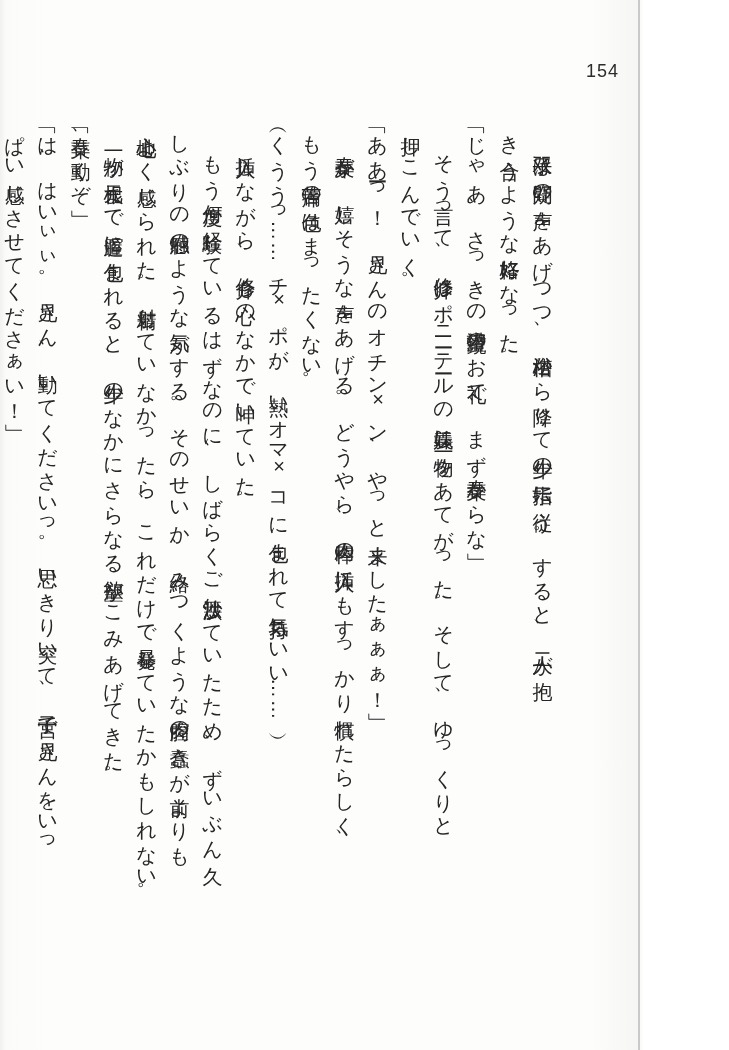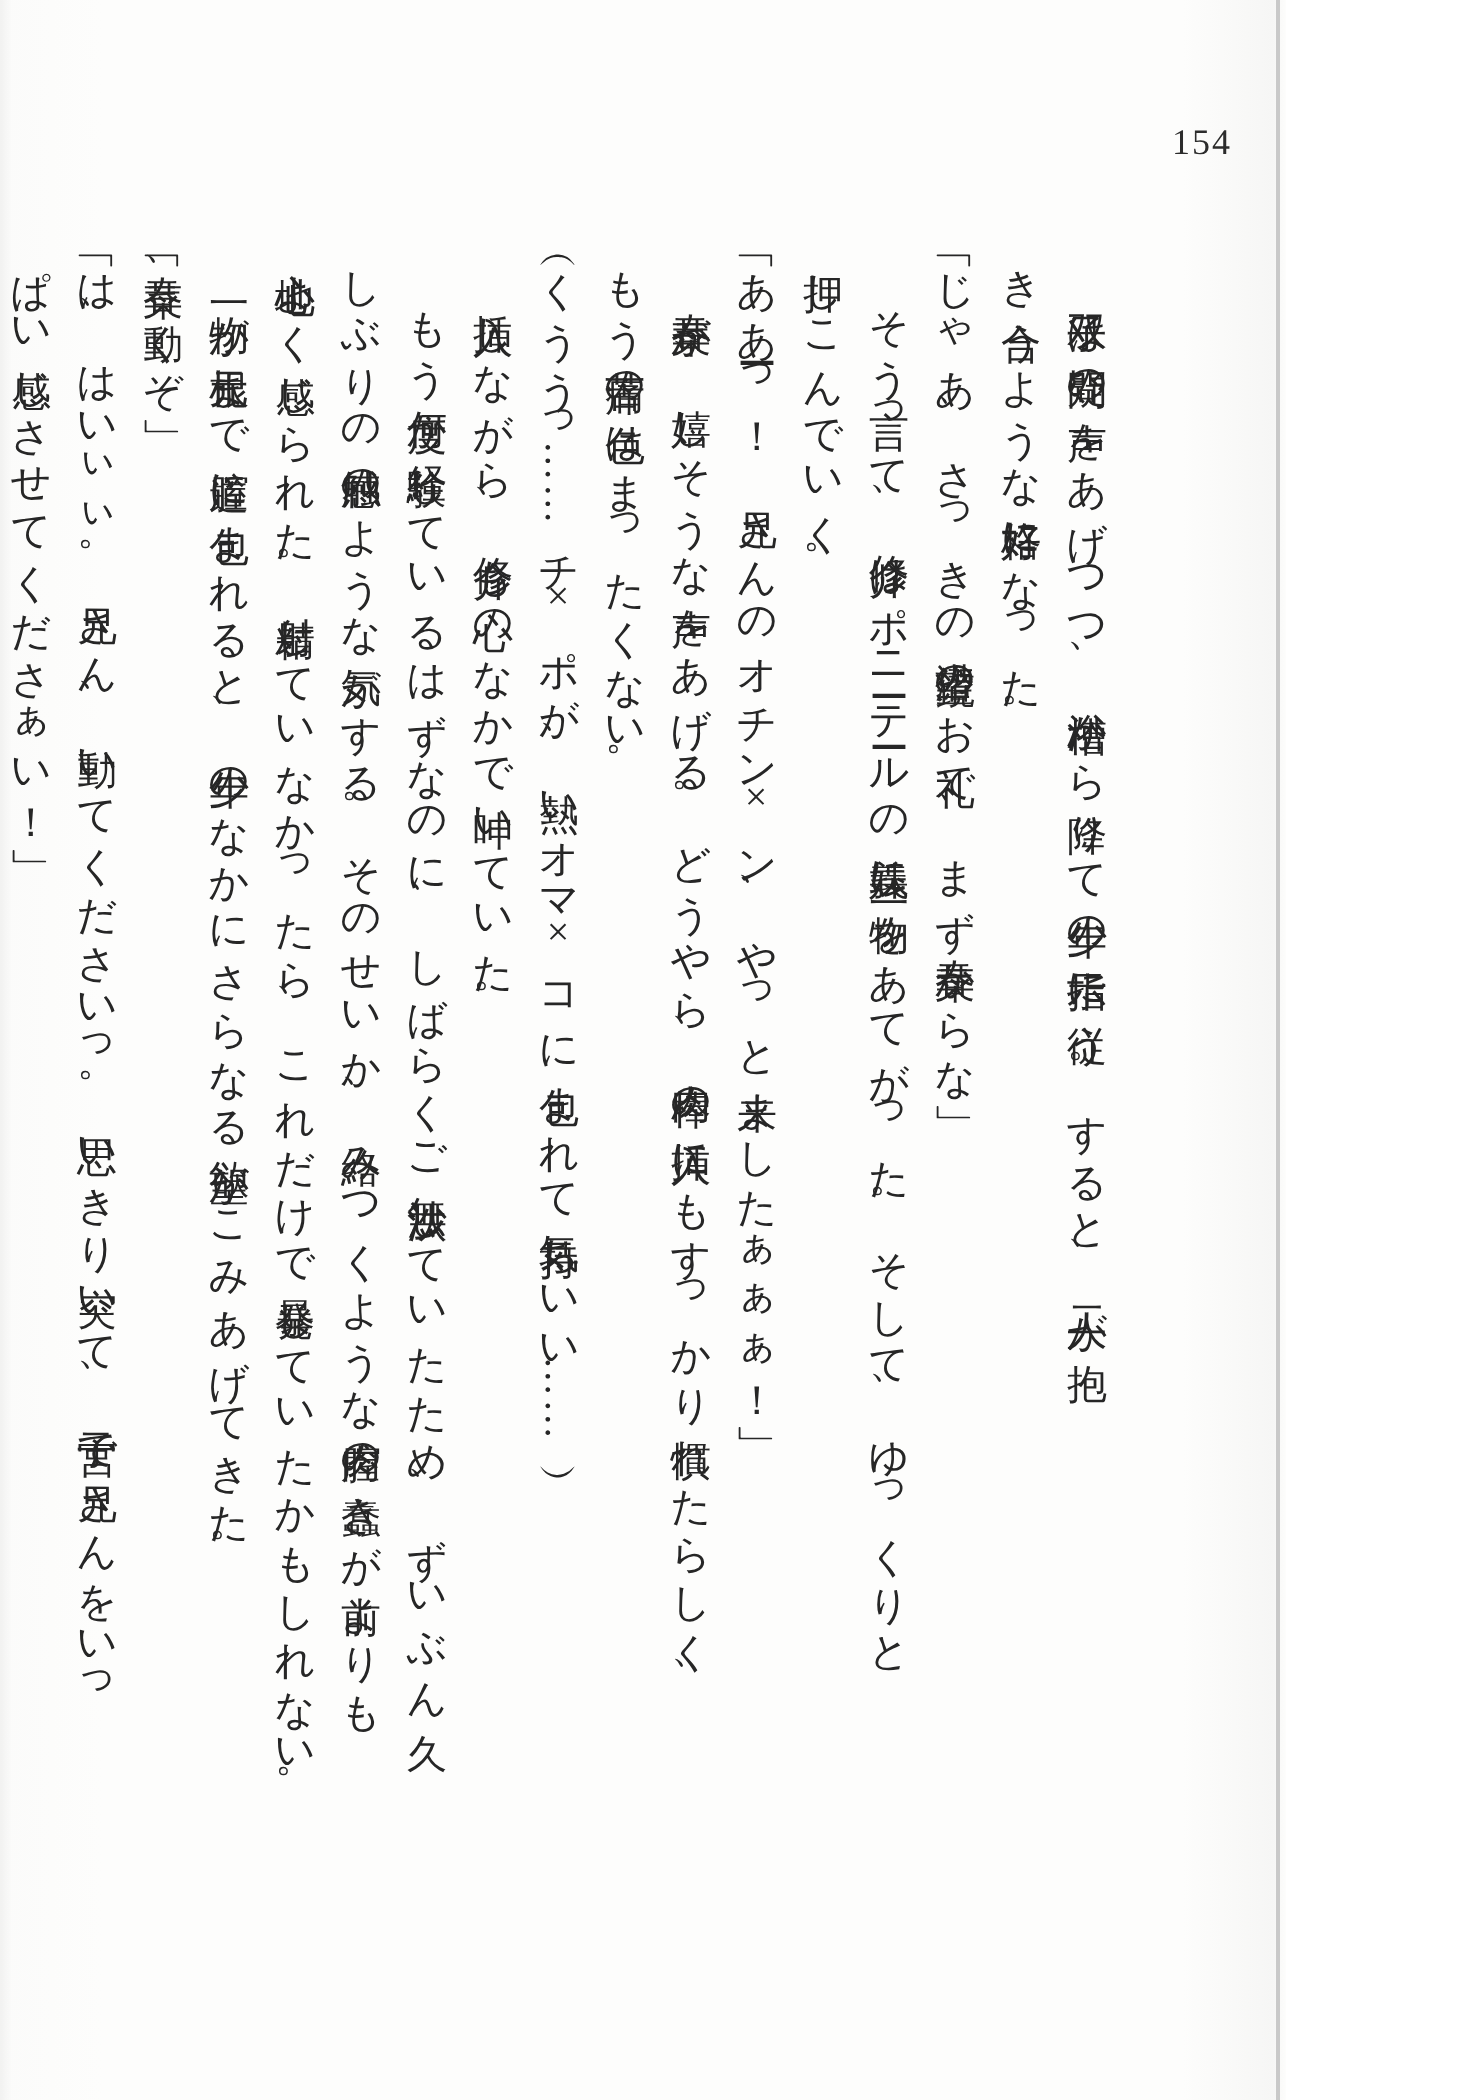--- a/index.html
+++ b/index.html
@@ -8,21 +8,21 @@
     width: 729px;
     height: 1050px;
     overflow: hidden;
     background: #ffffff;
   }
   .scan-page {
     position: relative;
     width: 643px;
     height: 1050px;
     background: linear-gradient(90deg, #fbfbfa 0%, #fdfdfc 8%, #fdfdfc 92%, #f6f6f5 99%, #fdfdfc 100%);
-    font-family: Liberation Serif, serif;
+    font-family: Liberation Sans, sans-serif;
     color: #262626;
   }
   
   .edge-line-right {
     position: absolute;
     top: 0;
     bottom: 0;
     right: 3px;
     width: 2px;
     background: #c9c9c9;

